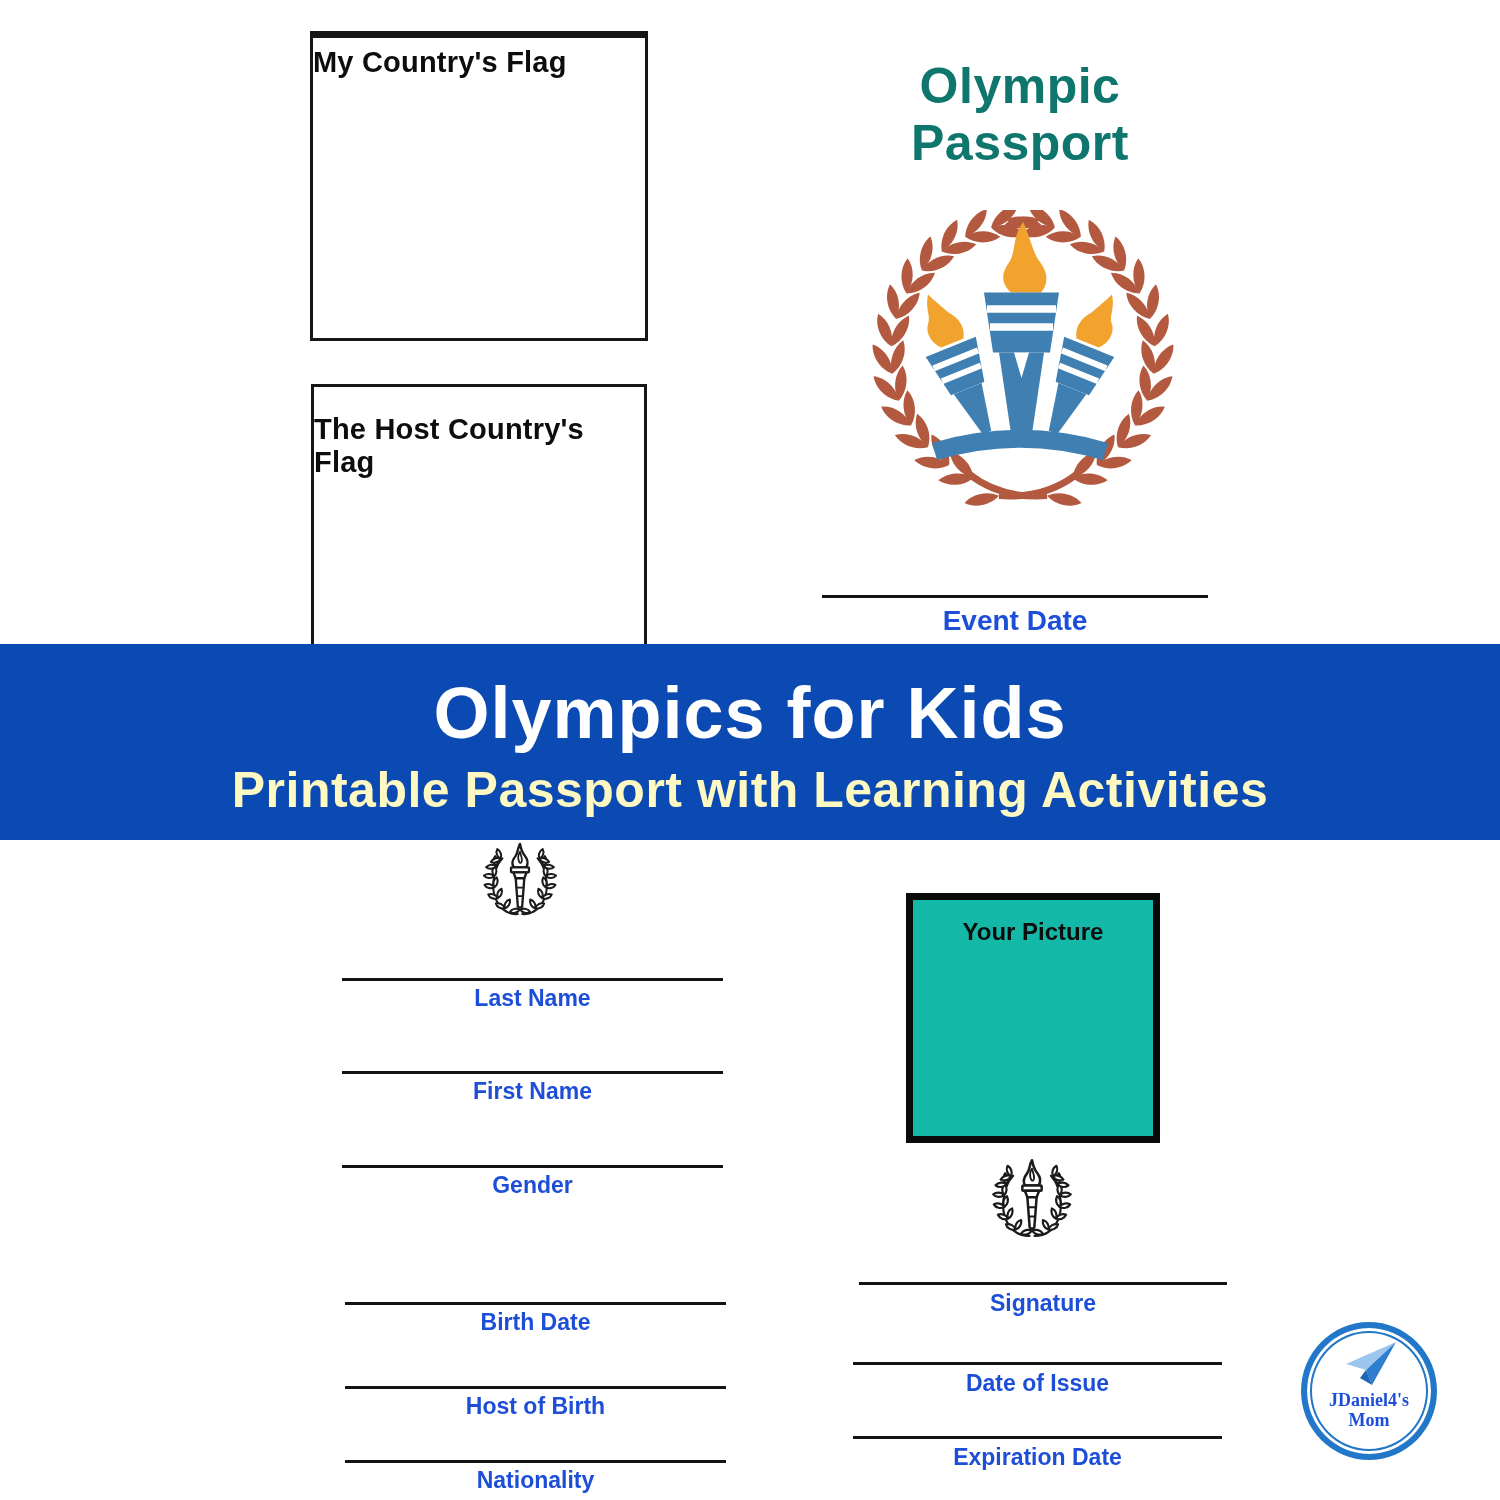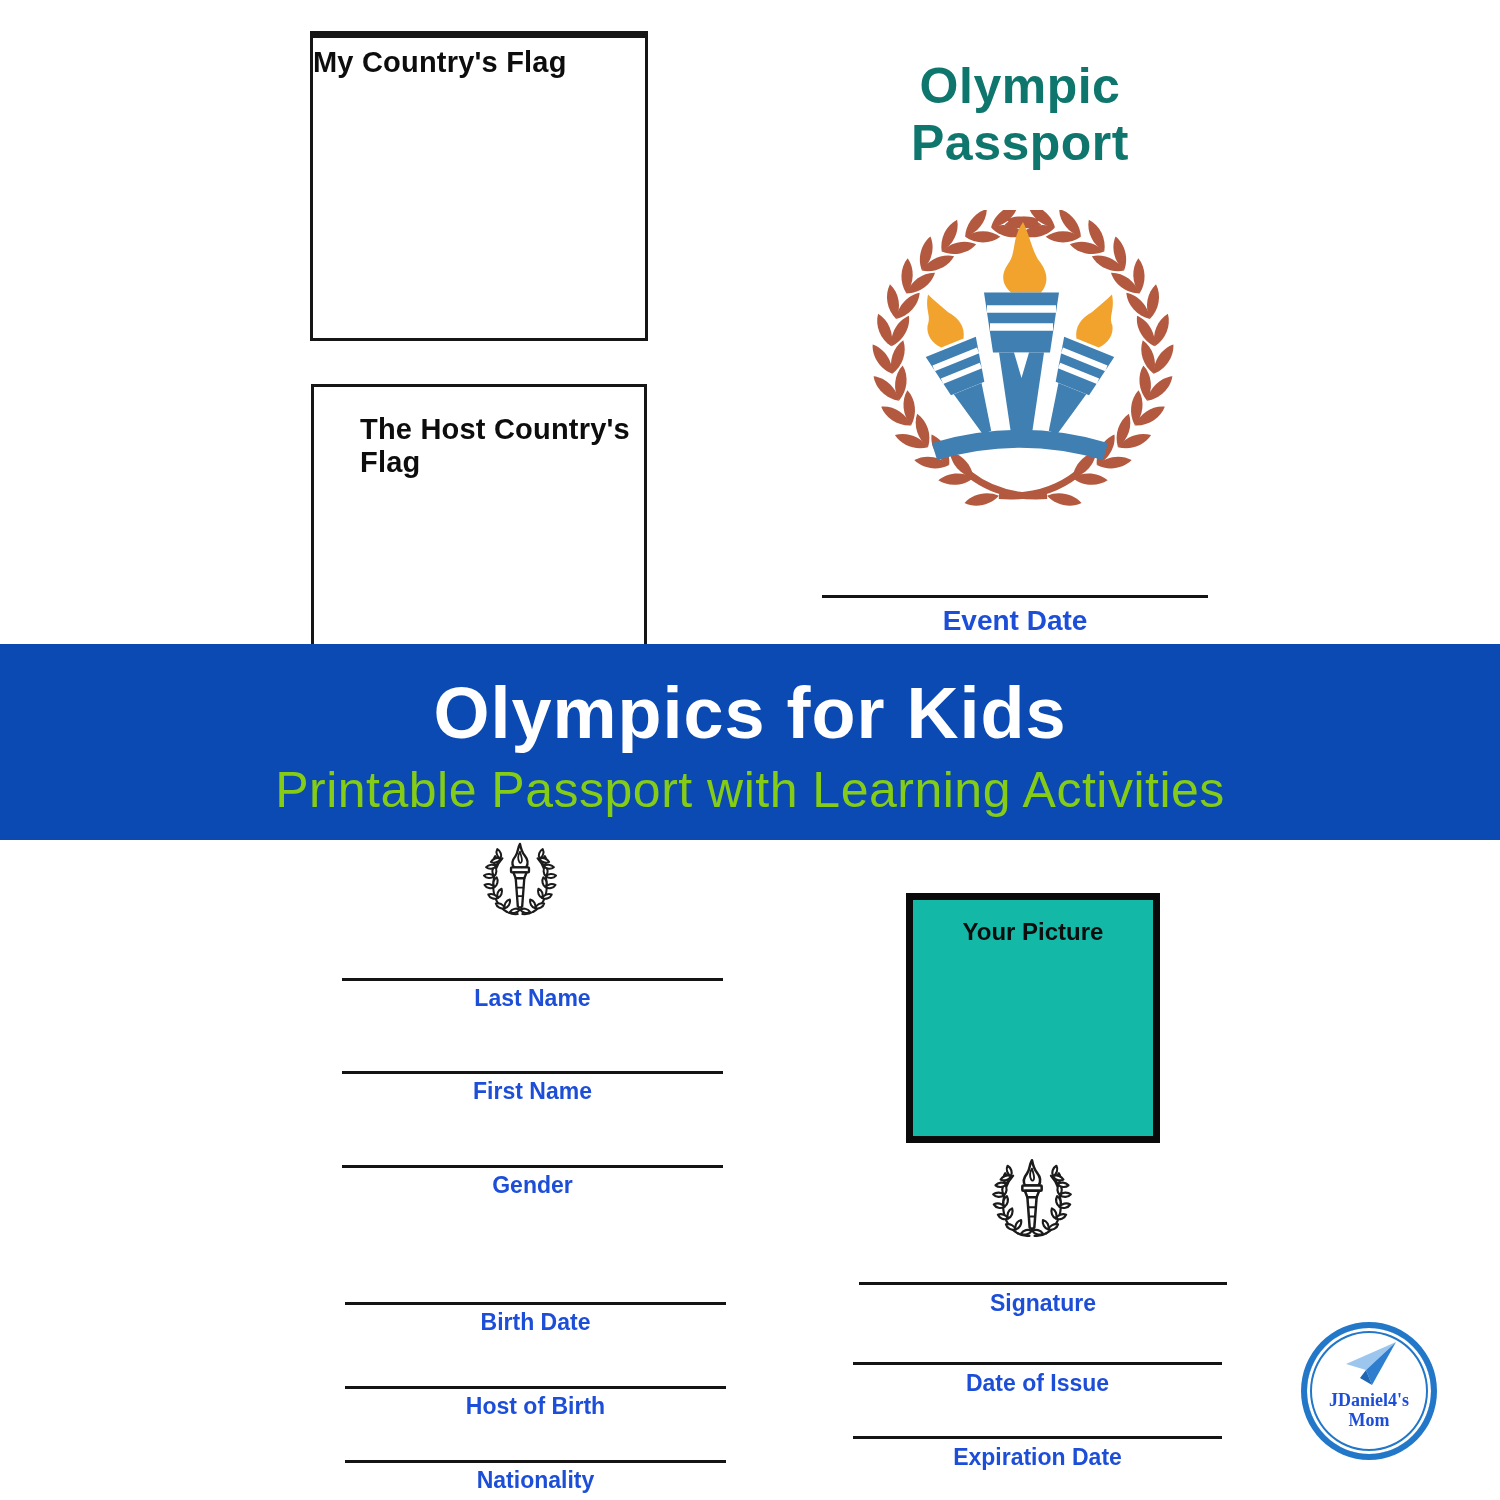--- a/index.html
+++ b/index.html
@@ -4,33 +4,33 @@
 <style>
   html,body{margin:0;padding:0;background:#fff;}
   .canvas{position:relative;width:1500px;height:1500px;background:#ffffff;overflow:hidden;
           font-family:"Liberation Sans",sans-serif;color:#0d0d0d;}
   .abs{position:absolute;}
   
   .flag-box{position:absolute;background:#fff;border:3px solid #161616;box-sizing:border-box;}
   .flag-box.thicktop{border-top-width:7px;}
   .flag-box .flag-label{width:100%;text-align:left;font-weight:700;font-size:29px;letter-spacing:.2px;}
   .flag-box.thicktop .flag-label{margin-top:8px;}
-  .flag-box.host .flag-label{margin-top:26px;padding-left:46px;}
+  .flag-box.host .flag-label{margin-top:26px;}
   
   .pp-title{position:absolute;left:820px;top:58px;width:400px;text-align:center;
             font-weight:700;font-size:50px;line-height:57px;letter-spacing:.5px;color:#0f766e;}
   
   .wline{position:absolute;height:3px;background:#141414;}
   .wlabel{position:absolute;text-align:center;font-weight:700;font-size:23px;color:#1d4ed8;}
   .event-label{font-size:28px;}
   
   .banner{position:absolute;left:0;top:644px;width:1500px;height:196px;background:#0a4ab2;
           display:flex;flex-direction:column;align-items:center;justify-content:center;z-index:5;}
   .banner-title{color:#ffffff;font-size:72px;line-height:96px;font-weight:700;letter-spacing:1px;}
-  .banner-sub{color:#84cc16;font-size:50px;line-height:58px;font-weight:400;letter-spacing:.5px;}
+  .banner-sub{color:#fef9c3;font-size:50px;line-height:58px;font-weight:700;letter-spacing:.5px;}
   
   .pic-box{position:absolute;left:906px;top:893px;width:254px;height:250px;background:#14b8a6;
            border:7px solid #0a0a0a;box-sizing:border-box;}
   .pic-box .pic-label{width:100%;text-align:center;margin-top:18px;font-weight:700;font-size:24px;}
   
   .badge{position:absolute;left:1301px;top:1322px;width:136px;height:138px;background:#fff;
          border:6px solid #2277c8;border-radius:50%;box-sizing:border-box;
          box-shadow:inset 0 0 0 3px #ffffff, inset 0 0 0 5px #2277c8;
          display:flex;flex-direction:column;align-items:center;z-index:6;}
   .badge-name{font-family:"Liberation Serif",serif;font-weight:700;font-size:18px;line-height:20px;

